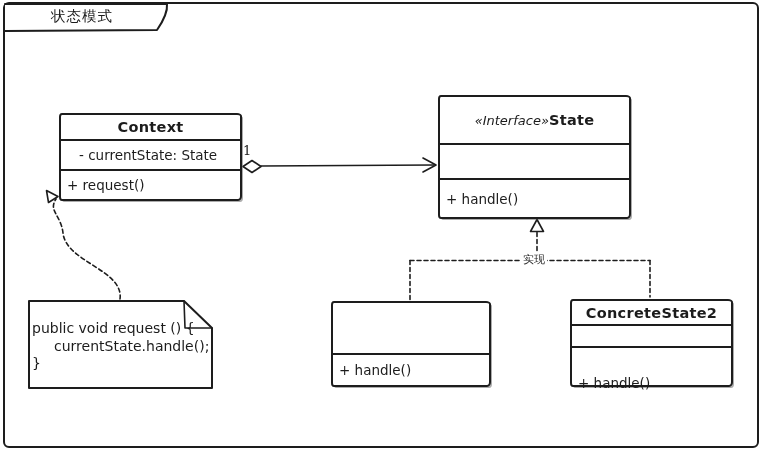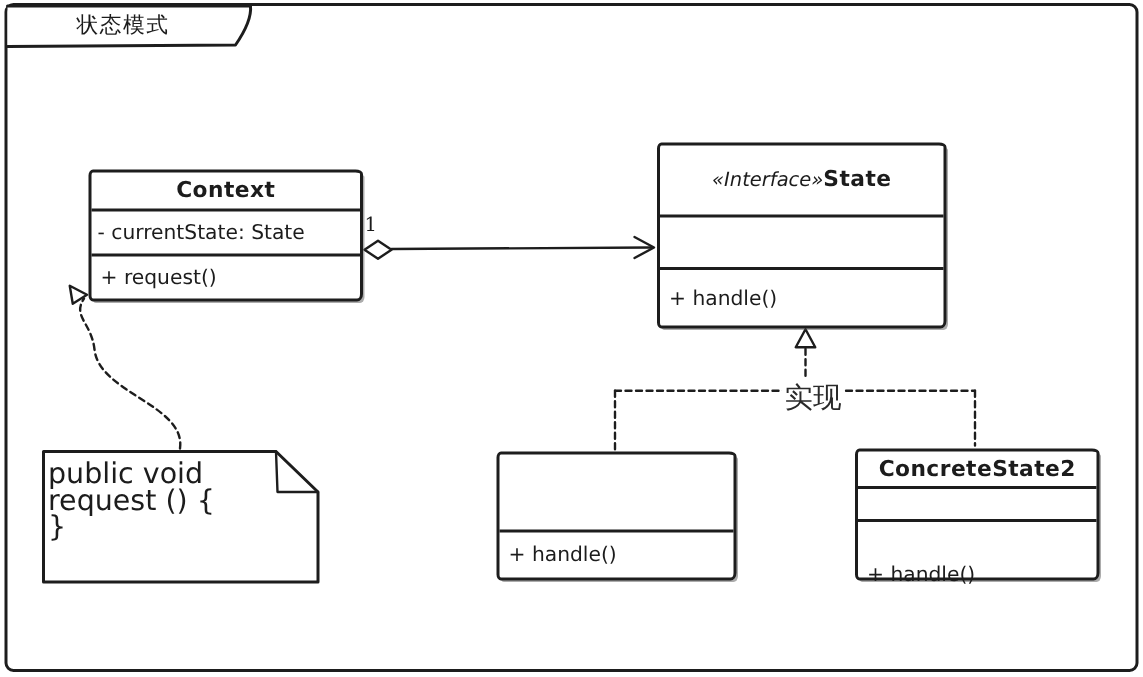--- a/index.html
+++ b/index.html
@@ -27,47 +27,47 @@
   }
   .c-title {
     border-bottom:2px solid #1d1d1d;
     display:flex; flex-direction:row; align-items:center; justify-content:center;
     flex:0 0 auto;
   }
   .c-name { font-weight:bold; font-size:14.5px; letter-spacing:0.3px; }
   .c-stereotype { font-style:italic; font-size:13px; line-height:15px; }
   .c-attrs {
     border-bottom:2px solid #1d1d1d; flex:1 1 auto;
-    display:flex; align-items:center; padding-left:4px; font-size:13.5px;
+    display:flex; align-items:center; padding-left:18px; font-size:13.5px;
   }
   .c-methods {
     flex:0 0 auto; display:flex; align-items:center; padding-left:6px; font-size:13.5px;text-align:center;
   }
 
   
   .tab-label {
     position:absolute; left:22px; top:7px; width:120px; text-align:center;
     font-size:14.5px; letter-spacing:1px;
   }
 
   
   .note-text {
-    position:absolute; left:32px; top:308px; width:180px;
-    font-size:19px; line-height:17.5px;
+    position:absolute; left:32px; top:320px; width:180px;
+    font-size:14px; line-height:17.5px;
   }
   .note-line-indent { padding-left:22px; }
 
   
   .mult-label {
     position:absolute; left:243px; top:143px;
     font-family:"DejaVu Serif", serif; font-size:13px;
   }
   .realize-label {
     position:absolute; left:521px; top:252px;
-    font-size:19px; background:#ffffff; padding:0 2px; color:#2a2a2a;
+    font-size:11px; background:#ffffff; padding:0 2px; color:#2a2a2a;
   }
 </style>
 </head>
 <body>
 
 <div class="stage">
 
   <div class="frame-border"></div>
 
   <svg class="connectors" viewBox="0 0 762 451" stroke-linecap="round" stroke-linejoin="round">
@@ -144,19 +144,20 @@
     <div class="c-attrs">
       <span></span>
     </div>
     <div class="c-methods" style="height:29px;">
       <span>+ handle()</span>
     </div>
   </div>
 
   <div class="note-text">
     <div>public void request () {</div>
+    <div class="note-line-indent">currentState.handle();</div>
     <div>}</div>
   </div>
 
   <div class="mult-label">1</div>
   <div class="realize-label">实现</div>
 
 </div>
 
 </body></html>

